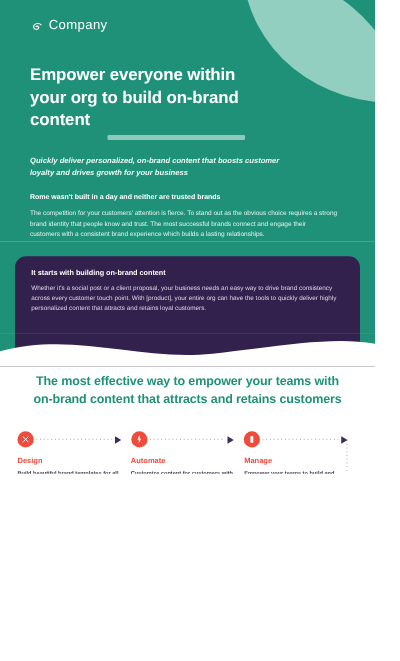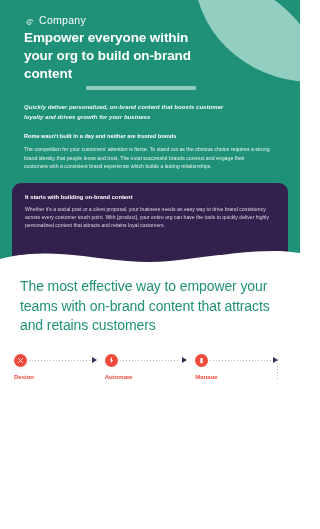--- a/index.html
+++ b/index.html
@@ -29,21 +29,21 @@
     transform:rotate(-4deg);
     pointer-events:none;
   }
   .brand { position:relative; display:flex; align-items:center; gap:4px; z-index:3; }
   .brand-mark { width:11px; height:11px; flex:0 0 auto; }
   .brand-name {
     font-size:10.5px; color:#ffffff; letter-spacing:.3px; font-weight:400;
   }
   .hero-h1 {
     position:relative; z-index:3;
-    margin-top:3px;
+    margin-top:25px;
     font-size:13.5px; line-height:1.32; font-weight:bold; color:#ffffff;
     letter-spacing:-.1px;
     max-width:195px;
   }
   .hero-rule {
     position:relative; z-index:3;
     margin:4px 0 0 62px;
     width:110px; height:4px; background:#8ec9bb; border-radius:1px;
   }
   .hero-sub {
@@ -77,22 +77,22 @@
   }
   .wave-band svg { position:absolute; left:0; bottom:0; width:100%; height:26px; display:block; }
   .teal-tab-l, .teal-tab-r {
     position:absolute; top:0; width:12px; height:14px; background:#1f9178;
   }
   .teal-tab-l { left:0; } .teal-tab-r { right:0; }
 
   
   .mid { background:#ffffff; padding:6px 14px 0 14px; }
   .mid-h2 {
-    text-align:left; color:#1f9178; font-weight:normal;
-    font-size:14px; line-height:1.38; letter-spacing:-.1px;
+    text-align:center; color:#1f9178; font-weight:bold;
+    font-size:10px; line-height:1.38; letter-spacing:-.1px;
     padding:0 6px;
   }
 
   .flow { position:relative; margin-top:17px; padding-bottom:2px; }
   .flow-row { display:flex; }
   .col { position:relative; width:33.333%; padding-right:8px; }
   .node-row { display:flex; align-items:center; height:16px; }
   .dot {
     width:13px; height:13px; border-radius:50%; background:#ef4b3c;
     display:flex; align-items:center; justify-content:center; flex:0 0 auto;

